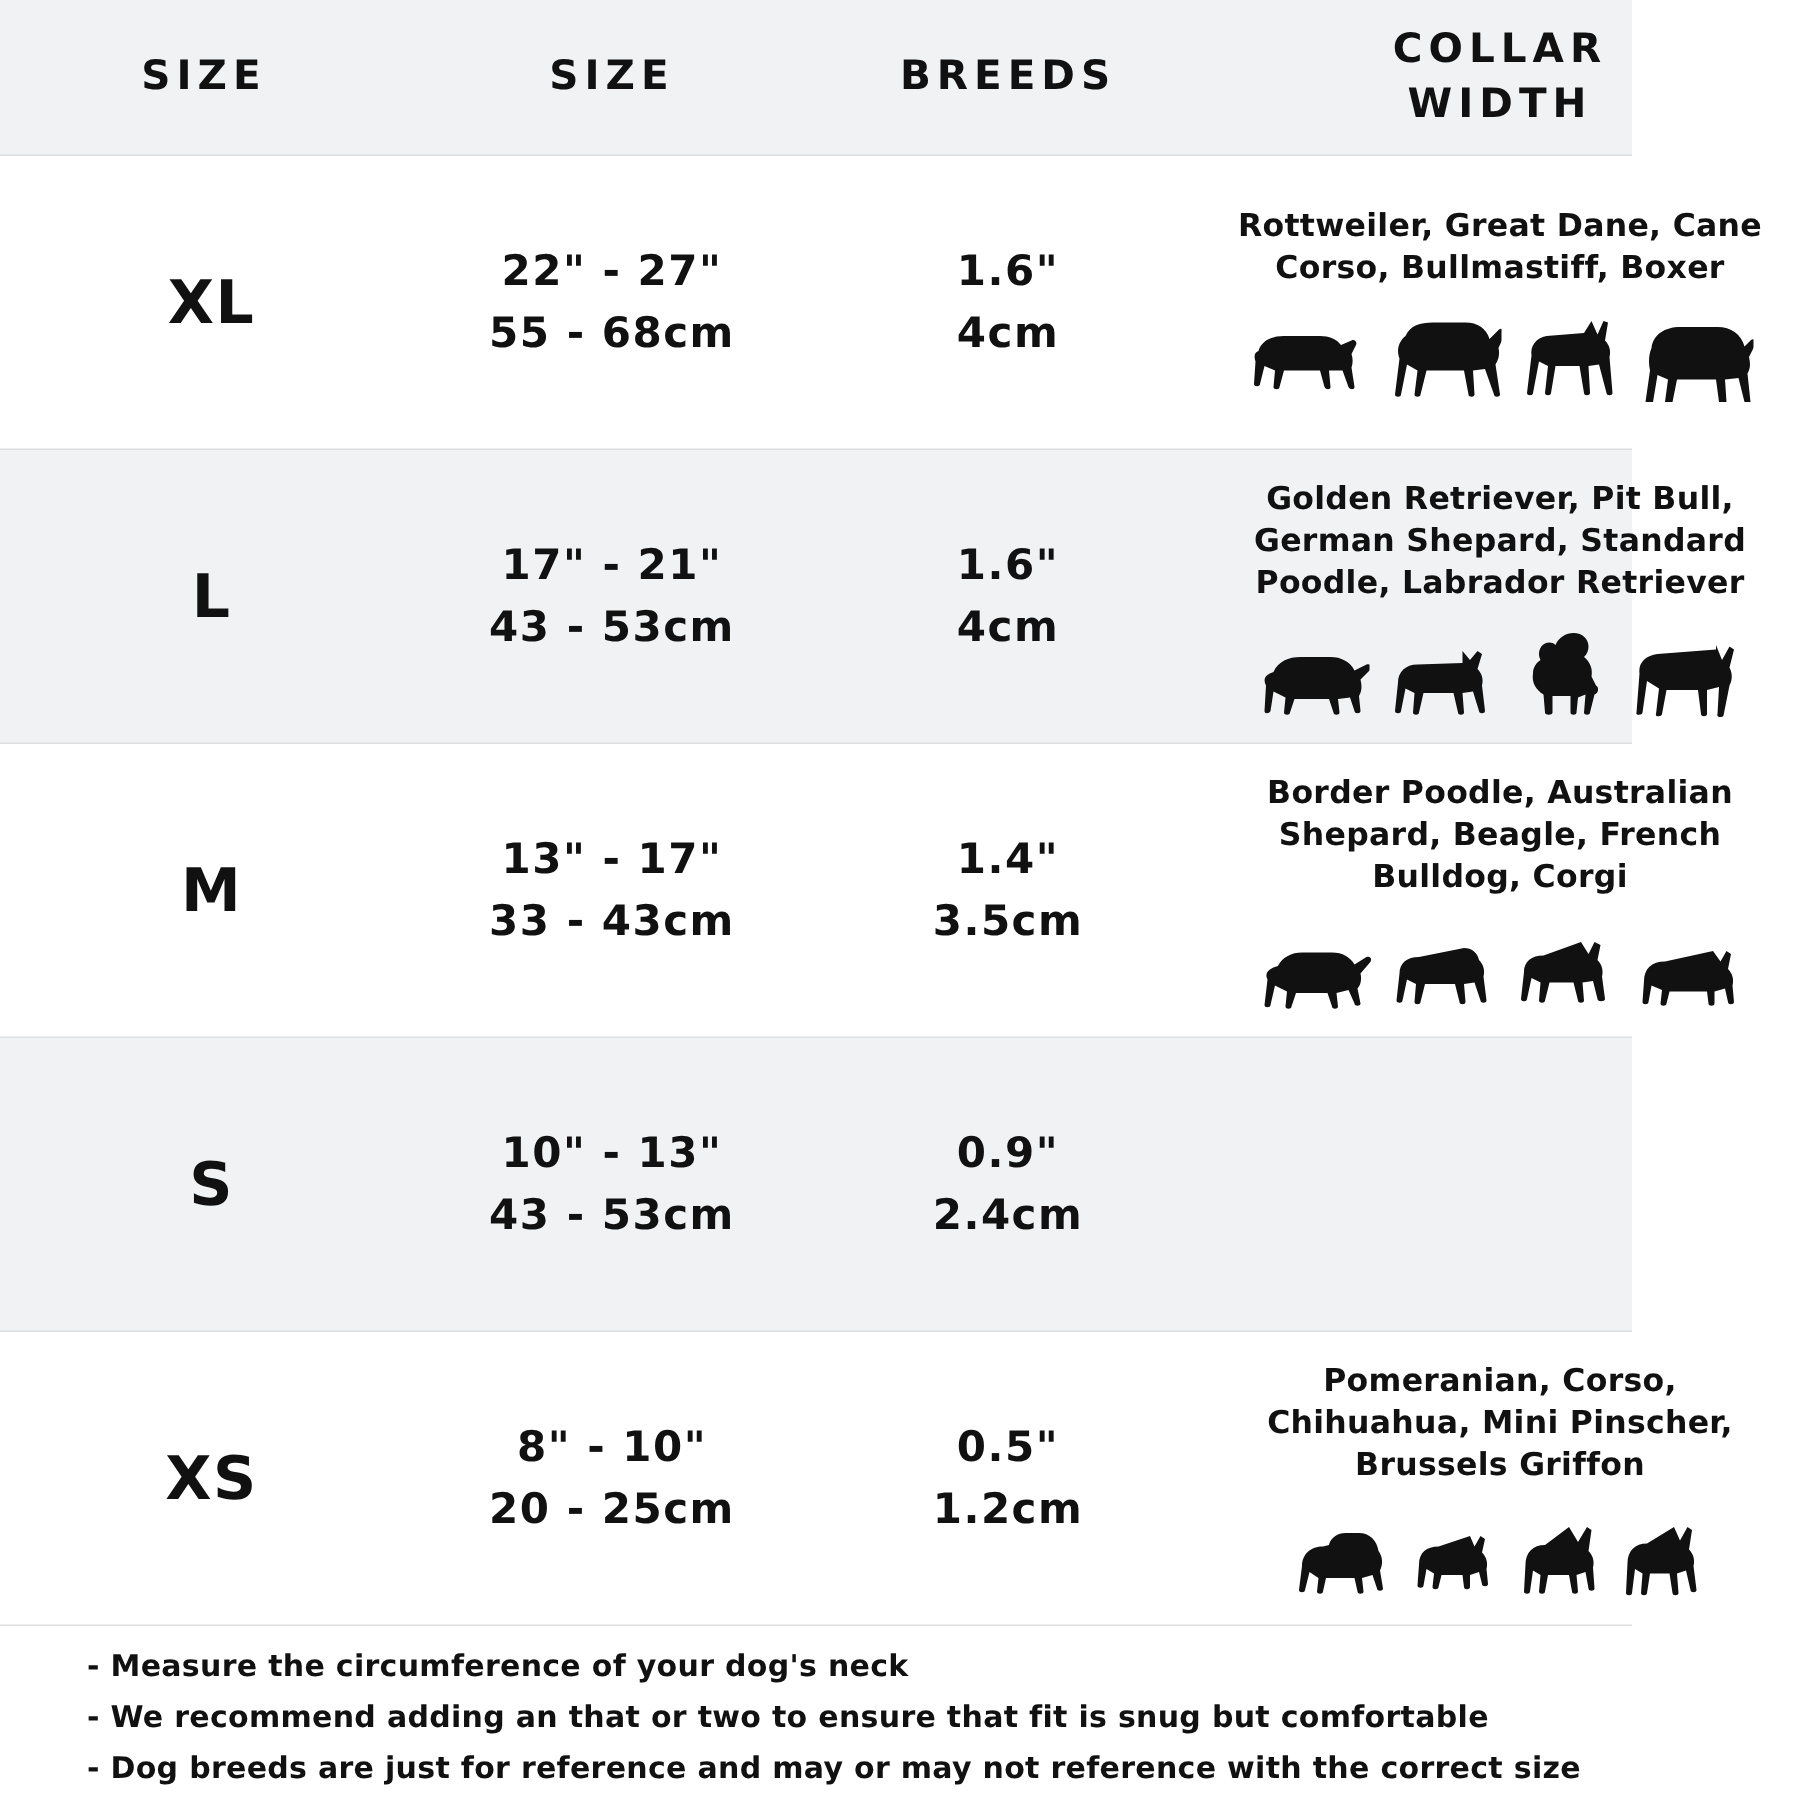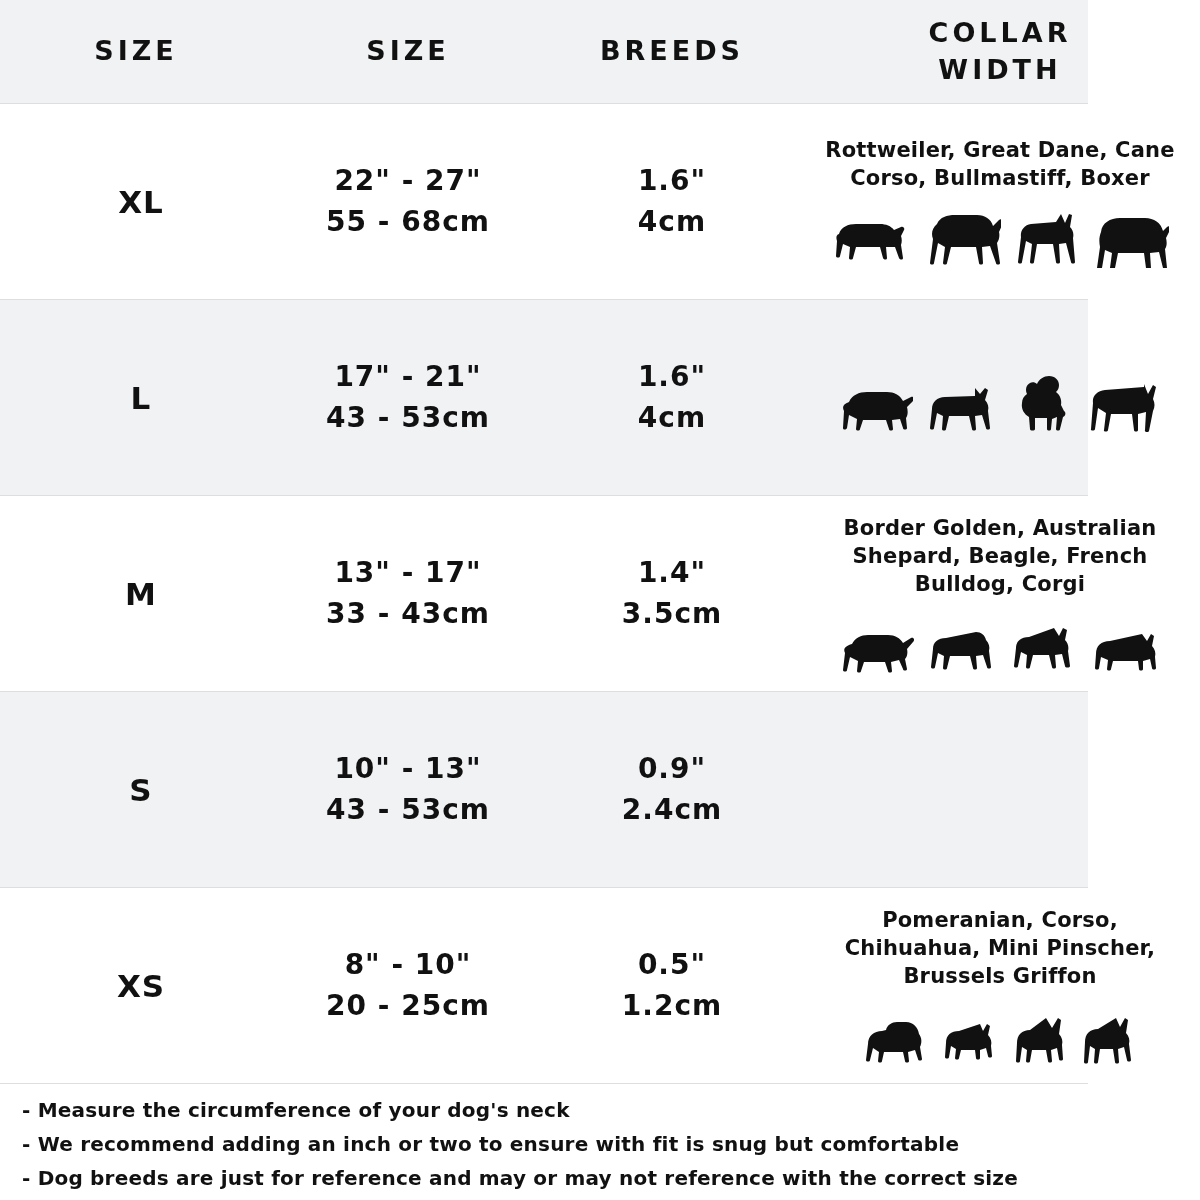--- a/index.html
+++ b/index.html
@@ -41,21 +41,21 @@
     align-items: center;
     min-height: 196px;
   }
   .row.alt { background: #f1f2f4; }
   .row.plain { background: #ffffff; }
 
   .cell { text-align: center; padding: 6px 4px; }
 
   .size-label {
     font-weight: 800;
-    font-size: 31px;
+    font-size: 40px;
     letter-spacing: 1px;
     margin-left: 10px;
   }
   .meas {
     font-weight: 800;
     font-size: 28px;
     line-height: 1.45;
     letter-spacing: 1px;
     white-space: pre-line;
   }
@@ -92,20 +92,21 @@
     display: flex;
     flex-direction: column;
     justify-content: center;
     gap: 10px;
   }
   .note {
     font-weight: 700;
     font-size: 20px;
     letter-spacing: 0.2px;
     color: #111111;
+    margin-left: 36px;
   }
 </style>
 </head>
 <body>
 
 <div class="sheet">
 
   <div class="thead">
     <div class="th">SIZE</div>
     <div class="th">SIZE</div>
@@ -139,20 +140,21 @@
     </div>
   </div>
 
   <div class="row alt">
     <div class="cell size-label">L</div>
     <div class="cell meas">17" - 21"
 43 - 53cm</div>
     <div class="cell meas">1.6"
 4cm</div>
     <div class="cell breeds-cell">
+      <div class="breeds-text">Golden Retriever, Pit Bull, German Shepard, Standard Poodle, Labrador Retriever</div>
       <div class="silhouettes">
         <svg width="74" height="48" viewBox="0 0 74 48">
             <path fill="#111" d="M10 18c3-7 10-10 18-10h20c7 0 13 3 16 9l8-4c3-1 4 2 2 4l-6 6c1 4 1 8-1 11l1 10c0 2-4 2-4 0l-3-9-8 1 1 9c0 2-4 2-4 0l-3-9H24l-3 9c0 2-4 2-4 0l1-10-8-4-2 13c-1 2-4 2-4 0l1-17c-2-4-1-7 5-9z"></path>
           </svg>
         <svg width="70" height="48" viewBox="0 0 70 48">
             <path fill="#111" d="M48 4l5 6 5-6 3 2-3 10c3 3 4 7 3 11l2 17c0 2-4 2-4 0l-4-13-7 1 1 13c0 2-4 2-4 0l-3-13H22l-3 13c0 2-4 2-4 0l1-13-6-3-3 15c0 2-4 2-4 0l2-19c0-7 5-12 13-12l30-1z"></path>
           </svg>
         <svg width="62" height="58" viewBox="0 0 62 58">
             <path fill="#111" d="M38 2c6 0 10 4 10 9 0 3-1 5-3 7 4 3 6 8 5 13l3 6c2 1 2 5-1 6l-3 12c0 2-4 2-4 0l1-12-5 2-1 10c0 2-4 2-4 0v-11H24v11c0 2-5 2-5 0l-1-12c-5-3-8-8-7-14 0-4 2-7 5-9-2-4-1-9 3-11 2-1 5-1 7 1 2-5 7-8 12-8z"></path>
           </svg>
@@ -163,21 +165,21 @@
     </div>
   </div>
 
   <div class="row plain">
     <div class="cell size-label">M</div>
     <div class="cell meas">13" - 17"
 33 - 43cm</div>
     <div class="cell meas">1.4"
 3.5cm</div>
     <div class="cell breeds-cell">
-      <div class="breeds-text">Border Golden, Australian Shepard, Beagle, French Bulldog, Corgi</div>
+      <div class="breeds-text">Border Poodle, Australian Shepard, Beagle, French Bulldog, Corgi</div>
       <div class="silhouettes">
         <svg width="74" height="46" viewBox="0 0 74 46">
             <path fill="#111" d="M12 16c3-6 9-9 16-9h20c7 0 12 3 15 8l8-5c3-1 4 2 2 4l-6 7c1 4 0 8-2 10l2 10c0 2-4 2-4 0l-4-9-8 2 1 9c0 2-4 2-4 0l-3-9H24l-3 9c0 2-4 2-4 0l1-10-8-4-3 13c0 2-4 2-4 0l2-17c-2-4 0-7 7-9z"></path>
           </svg>
         <svg width="70" height="46" viewBox="0 0 70 46">
             <path fill="#111" d="M48 4c5 0 9 3 10 8 3 3 4 7 3 11l2 16c0 2-4 2-4 0l-4-12-7 1 1 12c0 2-4 2-4 0l-3-12H22l-3 12c0 2-4 2-4 0l1-12-6-3-3 14c0 2-4 2-4 0l2-18c0-7 5-11 13-11l30-6z"></path>
           </svg>
         <svg width="64" height="48" viewBox="0 0 64 48">
             <path fill="#111" d="M42 2l5 8 4-8 4 2-2 10c3 3 4 7 3 11l2 15c0 2-5 2-5 0l-3-12-7 1 1 12c0 2-4 2-4 0l-3-12H21l-3 12c0 2-4 2-4 0l1-12-6-3-3 14c0 2-4 2-4 0l2-18c0-7 5-11 13-11l25-9z"></path>
           </svg>
@@ -216,17 +218,17 @@
           </svg>
         <svg width="54" height="50" viewBox="0 0 54 50">
             <path fill="#111" d="M34 2l4 9 5-9 3 2-2 13c3 3 4 7 3 11l2 16c0 2-4 2-4 0l-3-13-6 2 1 13c0 2-4 2-4 0l-2-13H18l-2 13c0 2-4 2-4 0l1-13-5-3-2 16c0 2-4 2-4 0l1-20c0-8 5-13 13-13l18-11z"></path>
           </svg>
       </div>
     </div>
   </div>
 
   <div class="notes">
     <div class="note">- Measure the circumference of your dog's neck</div>
-    <div class="note">- We recommend adding an inch or two to ensure with fit is snug but comfortable</div>
+    <div class="note">- We recommend adding an that or two to ensure that fit is snug but comfortable</div>
     <div class="note">- Dog breeds are just for reference and may or may not reference with the correct size</div>
   </div>
 
 </div>
 
 </body></html>

